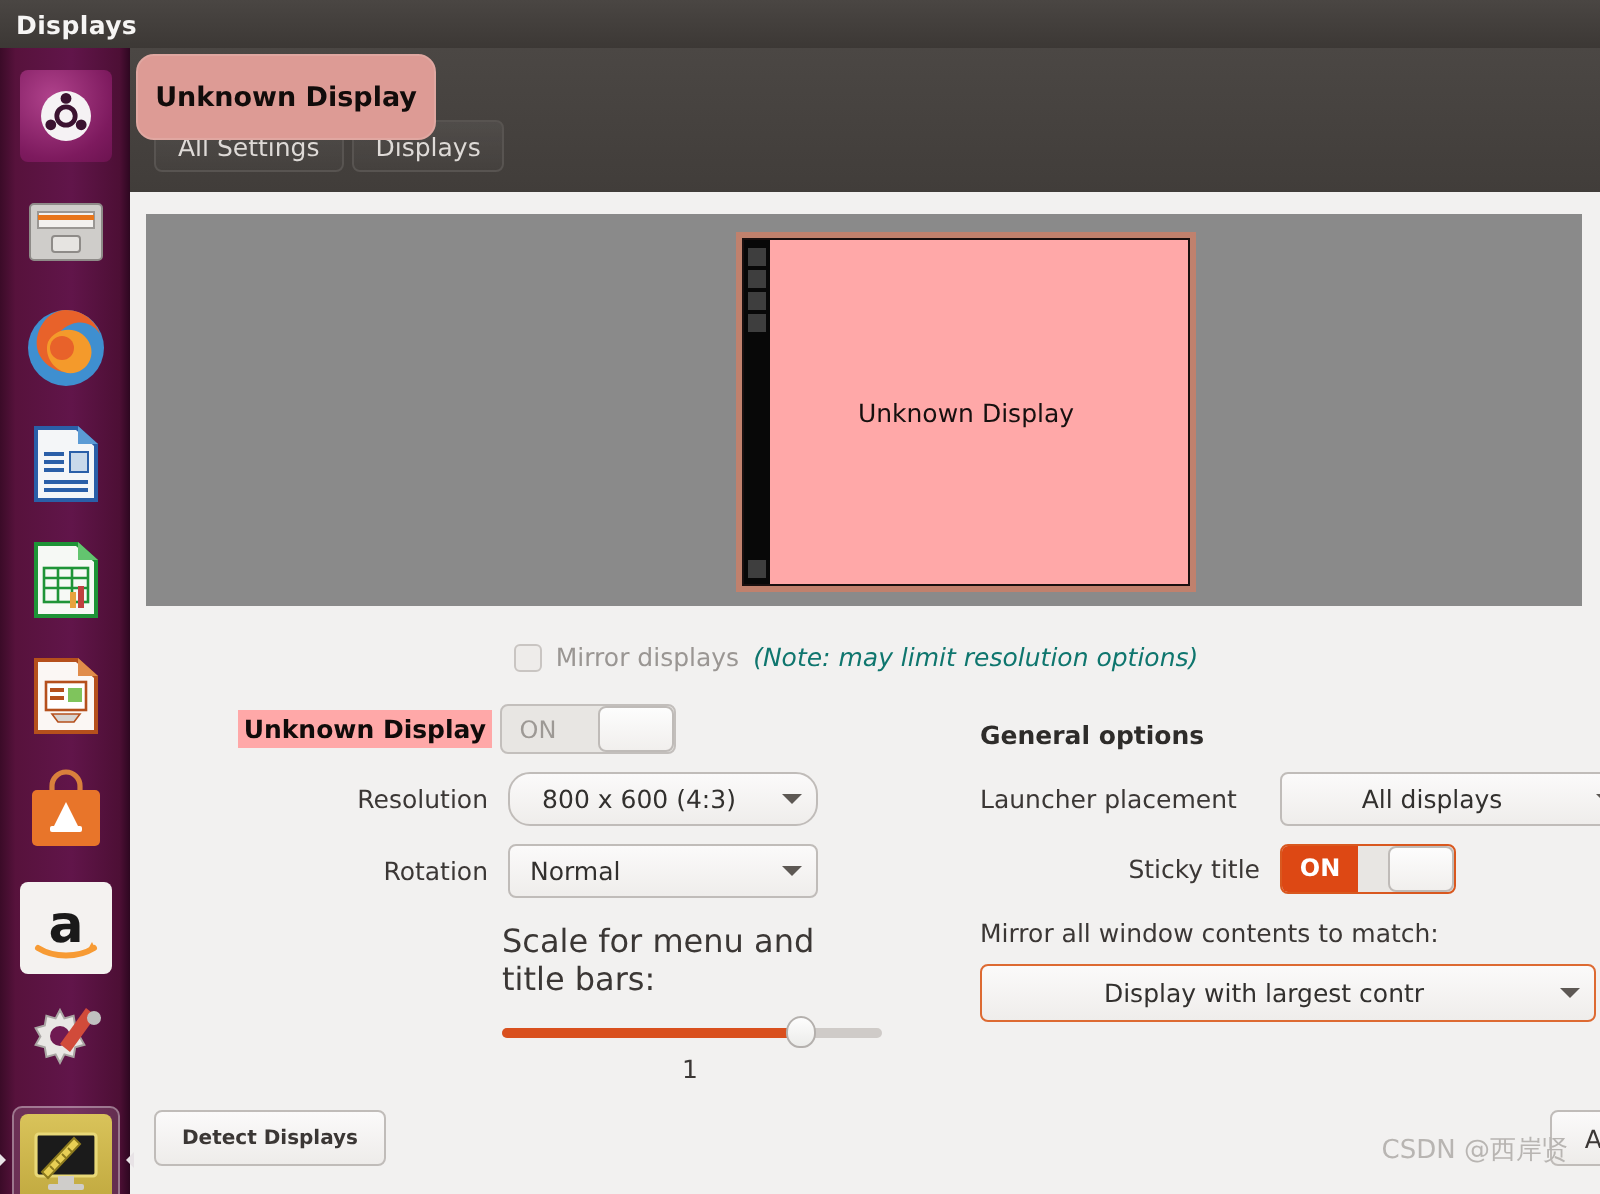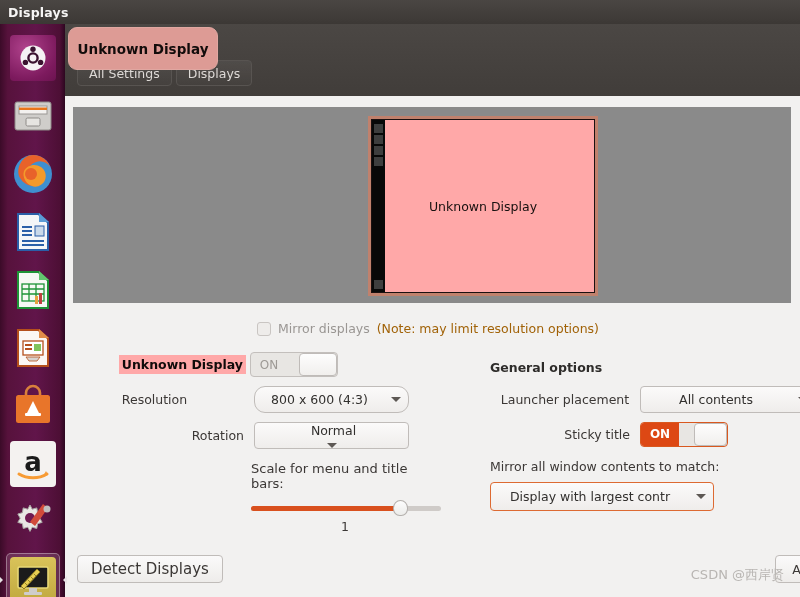--- a/index.html
+++ b/index.html
@@ -134,21 +134,21 @@
 
   #mirror-row {
     position: absolute; left: 0; top: 225px; width: 726px;
     display: flex; align-items: center; justify-content: center; gap: 7px;
   }
   #mirror-check {
     width: 14px; height: 14px; border-radius: 3px;
     border: 1px solid #c9c5c2; background: #eeecea;
   }
   #mirror-label { color: #9a9693; font-size: 12.5px; }
-  #mirror-note { color: #a16207; font-size: 12.5px; }
+  #mirror-note { color: #0f766e; font-size: 12.5px; font-style: italic; }
 
   
   #col-left { position: absolute; left: 0px; top: 256px; width: 370px; }
   #col-right { position: absolute; left: 385px; top: 264px; width: 345px; margin-left: 40px; }
 
   .frow { display: flex; align-items: center; margin-bottom: 9px; }
   .flabel {
     font-size: 12.5px; color: #3b3735;
     text-align: right; padding-right: 10px;
   }
@@ -186,21 +186,21 @@
     overflow: hidden;
   }
   .combo.focus { border: 1px solid #dd6a32; }
   .combo .ctext { flex: 1; text-align: center; padding: 0 6px; white-space: nowrap; }
   .combo .carrow {
     width: 24px; display: flex; align-items: center; justify-content: center;
   }
   .tri { width: 0; height: 0; border-left: 5px solid transparent;
          border-right: 5px solid transparent; border-top: 5px solid #5d5854; }
 
-  #scale-label { font-size: 13px; color: #3b3735; margin: 12px 0 9px 1px; }
+  #scale-label { font-size: 16px; color: #3b3735; margin: 12px 0 9px 1px; }
   #slider-wrap { position: relative; width: 190px; height: 16px; margin-left: 1px; }
   #slider-track {
     position: absolute; top: 6px; left: 0; width: 190px; height: 5px;
     border-radius: 3px; background: #cfcbc8;
   }
   #slider-fill {
     position: absolute; top: 6px; left: 0; width: 149px; height: 5px;
     border-radius: 3px; background: #d9501e;
   }
   #slider-handle {
@@ -211,23 +211,24 @@
   }
   #slider-value { font-size: 12.5px; color: #3b3735; width: 190px; text-align: center; margin-top: 3px; }
 
   #general-title { font-size: 12.5px; font-weight: bold; color: #2e2c2a; margin-bottom: 11px; }
   #scale-all-label { font-size: 12.5px; color: #3b3735; margin: 12px 0 8px 0; }
 
   #detect-btn {
     position: absolute; left: 12px; bottom: 14px;
     height: 28px; padding: 0 13px;
     display: flex; align-items: center;
-    font-size: 15px; color: #3b3735;
+    font-size: 10px; color: #3b3735;
     border: 1px solid #c0bcb9; border-radius: 4px;
     background: linear-gradient(to bottom,#fbfafa,#eeecea);
+    font-weight: bold;
   }
   #apply-btn {
     position: absolute; left: 710px; bottom: 14px;
     height: 28px; width: 70px;
     display: flex; align-items: center; justify-content: center;
     font-size: 12.5px; color: #3b3735;
     border: 1px solid #c0bcb9; border-radius: 4px;
     background: linear-gradient(to bottom,#fbfafa,#eeecea);
   }
   #watermark {
@@ -421,36 +422,36 @@
         <div class="flabel" style="width:185px;padding-right:4px;">
           <span id="display-name">Unknown Display</span>
         </div>
         <div class="toggle">
           <span class="tlabel">ON</span>
           <span class="thandle"></span>
         </div>
       </div>
 
       <div class="frow">
-        <div class="flabel" style="width:189px;text-align:center;">
+        <div class="flabel" style="width:189px;">
           <span>Resolution</span>
         </div>
         <div class="combo" style="width:155px;border-radius:11px;">
           <span class="ctext">800 x 600 (4:3)</span>
           <span class="carrow">
               <span class="tri"></span>
             </span>
         </div>
       </div>
 
       <div class="frow">
         <div class="flabel" style="width:189px;">
           <span>Rotation</span>
         </div>
-        <div class="combo" style="width:155px;flex-direction:column;">
+        <div class="combo" style="width:155px;">
           <span class="ctext" style="text-align:left;padding-left:10px;">Normal</span>
           <span class="carrow">
               <span class="tri"></span>
             </span>
         </div>
       </div>
 
       <div style="margin-left:185px;">
         <div id="scale-label">Scale for menu and title bars:</div>
         <div id="slider-wrap">
@@ -460,43 +461,43 @@
         </div>
         <div id="slider-value">1</div>
       </div>
     </div>
 
     <div id="col-right">
 
       <div id="general-title">General options</div>
 
       <div class="frow">
-        <div class="flabel" style="width:150px;text-align:center;padding-right:0;">
+        <div class="flabel" style="width:150px;text-align:left;padding-right:0;">
           <span>Launcher placement</span>
         </div>
         <div class="combo" style="width:176px;">
-          <span class="ctext">All contents</span>
+          <span class="ctext">All displays</span>
           <span class="carrow">
               <span class="tri"></span>
             </span>
         </div>
       </div>
 
       <div class="frow">
         <div class="flabel" style="width:150px;">
           <span>Sticky title</span>
         </div>
         <div class="toggle on">
           <span class="tlabel">ON</span>
           <span class="thandle"></span>
         </div>
       </div>
 
       <div id="scale-all-label">Mirror all window contents to match:</div>
-      <div class="combo focus" style="width:224px;height:29px;">
+      <div class="combo focus" style="width:308px;height:29px;">
         <span class="ctext">Display with largest contr</span>
         <span class="carrow">
             <span class="tri"></span>
           </span>
       </div>
     </div>
 
     <div id="detect-btn">Detect Displays</div>
     <div id="apply-btn">Apply</div>
   </div>

